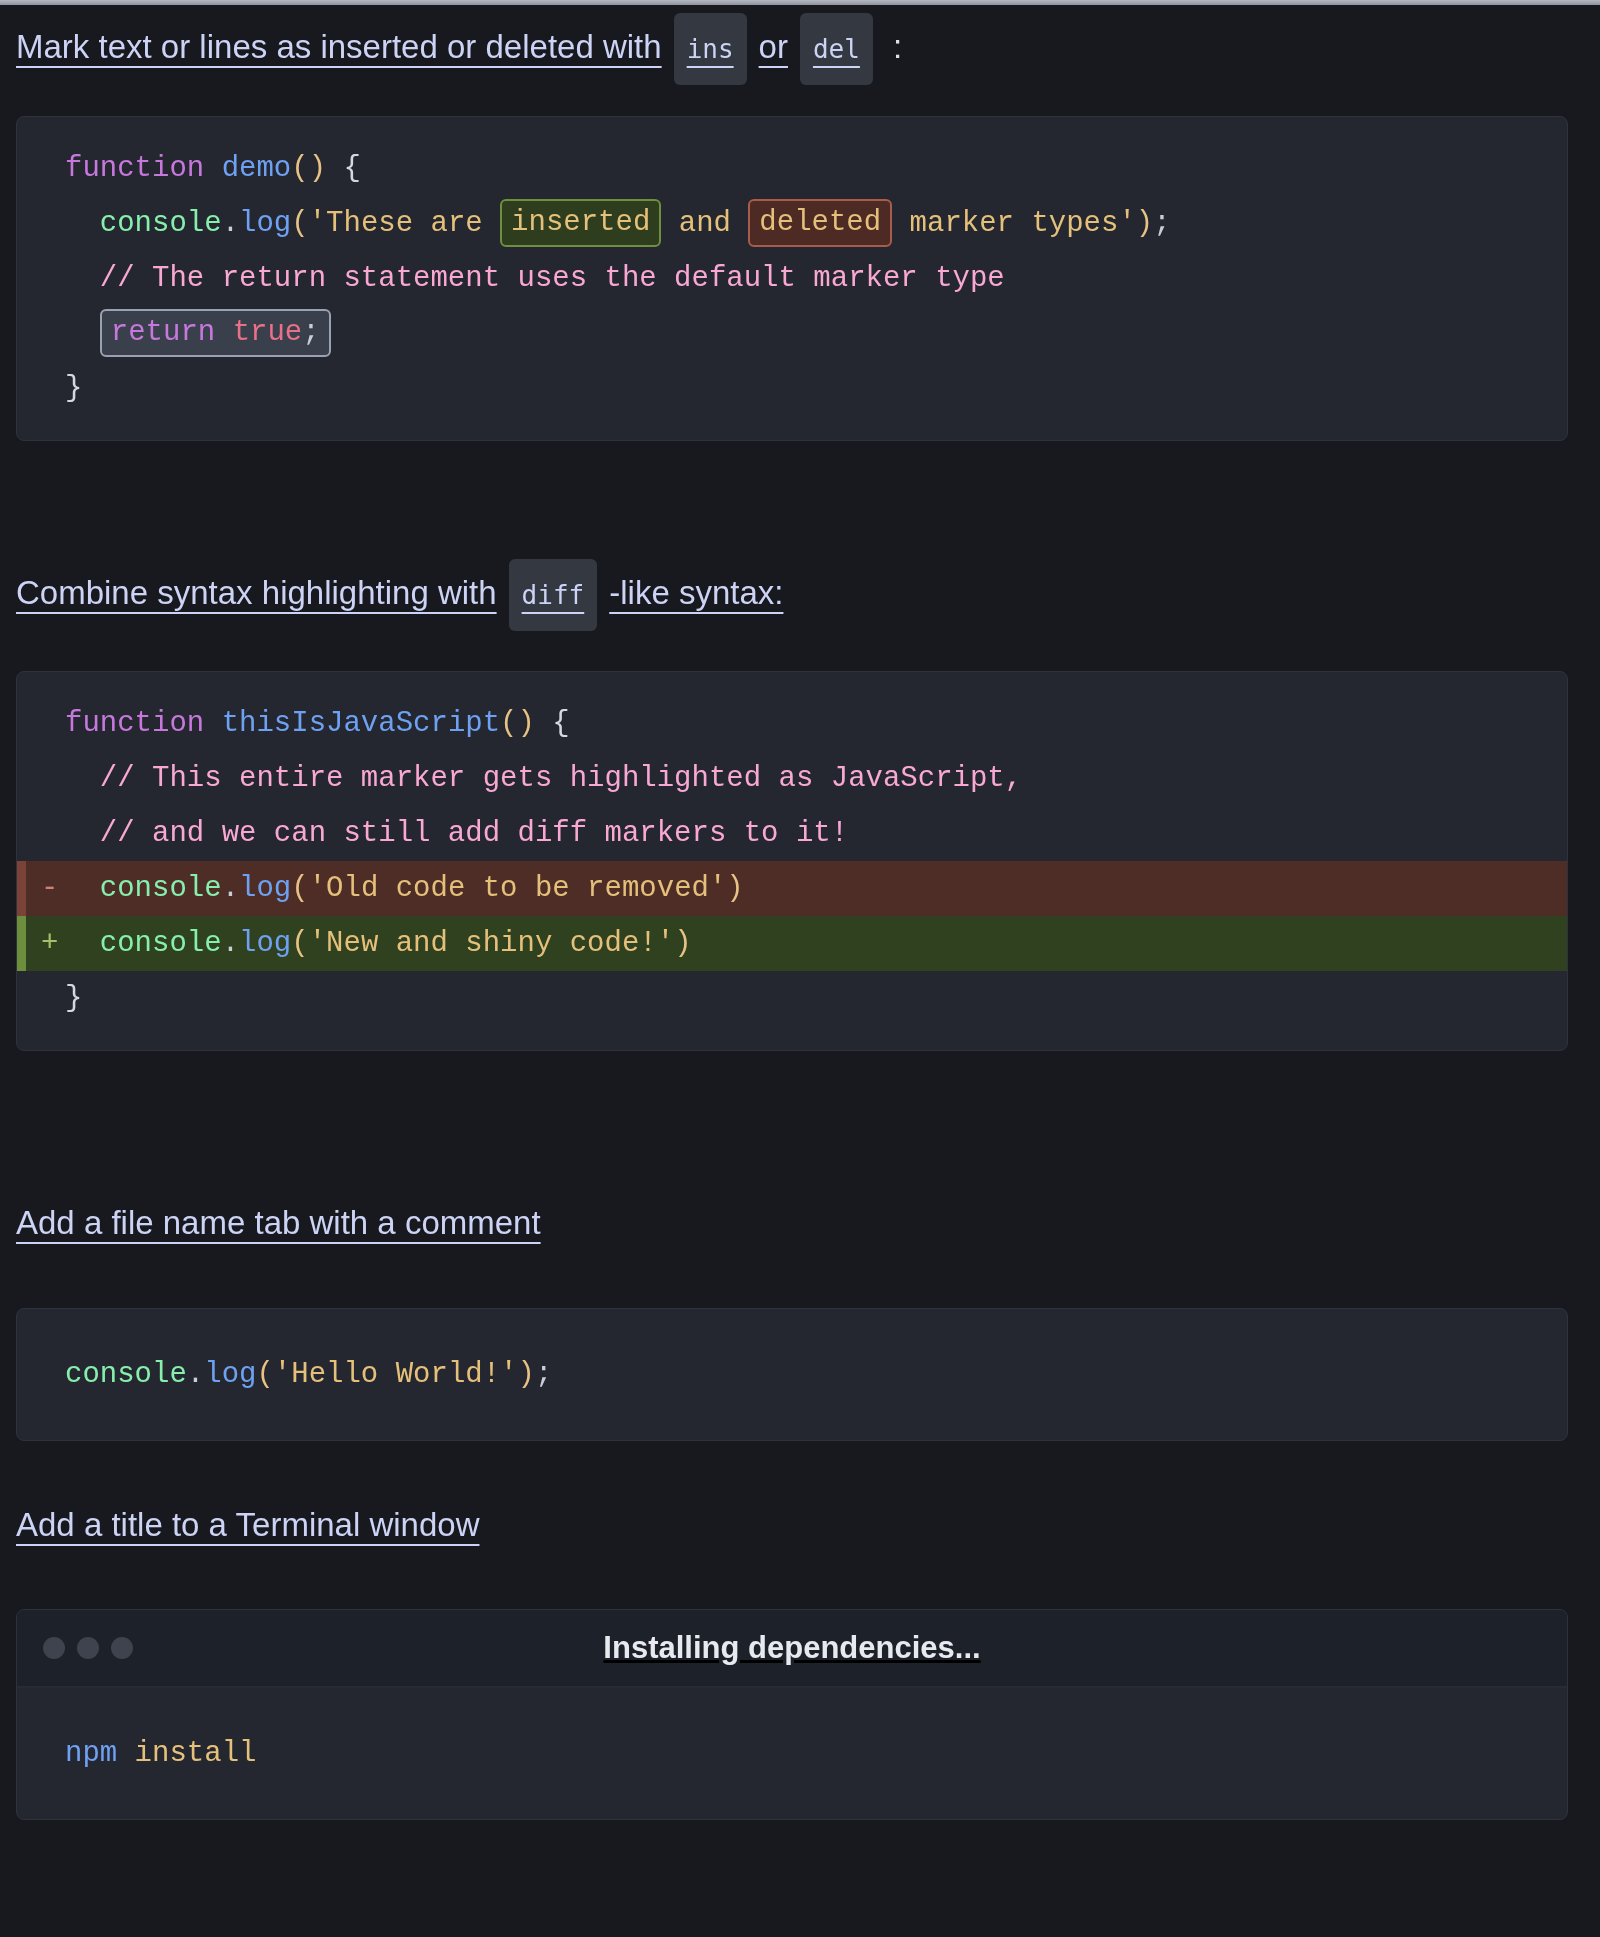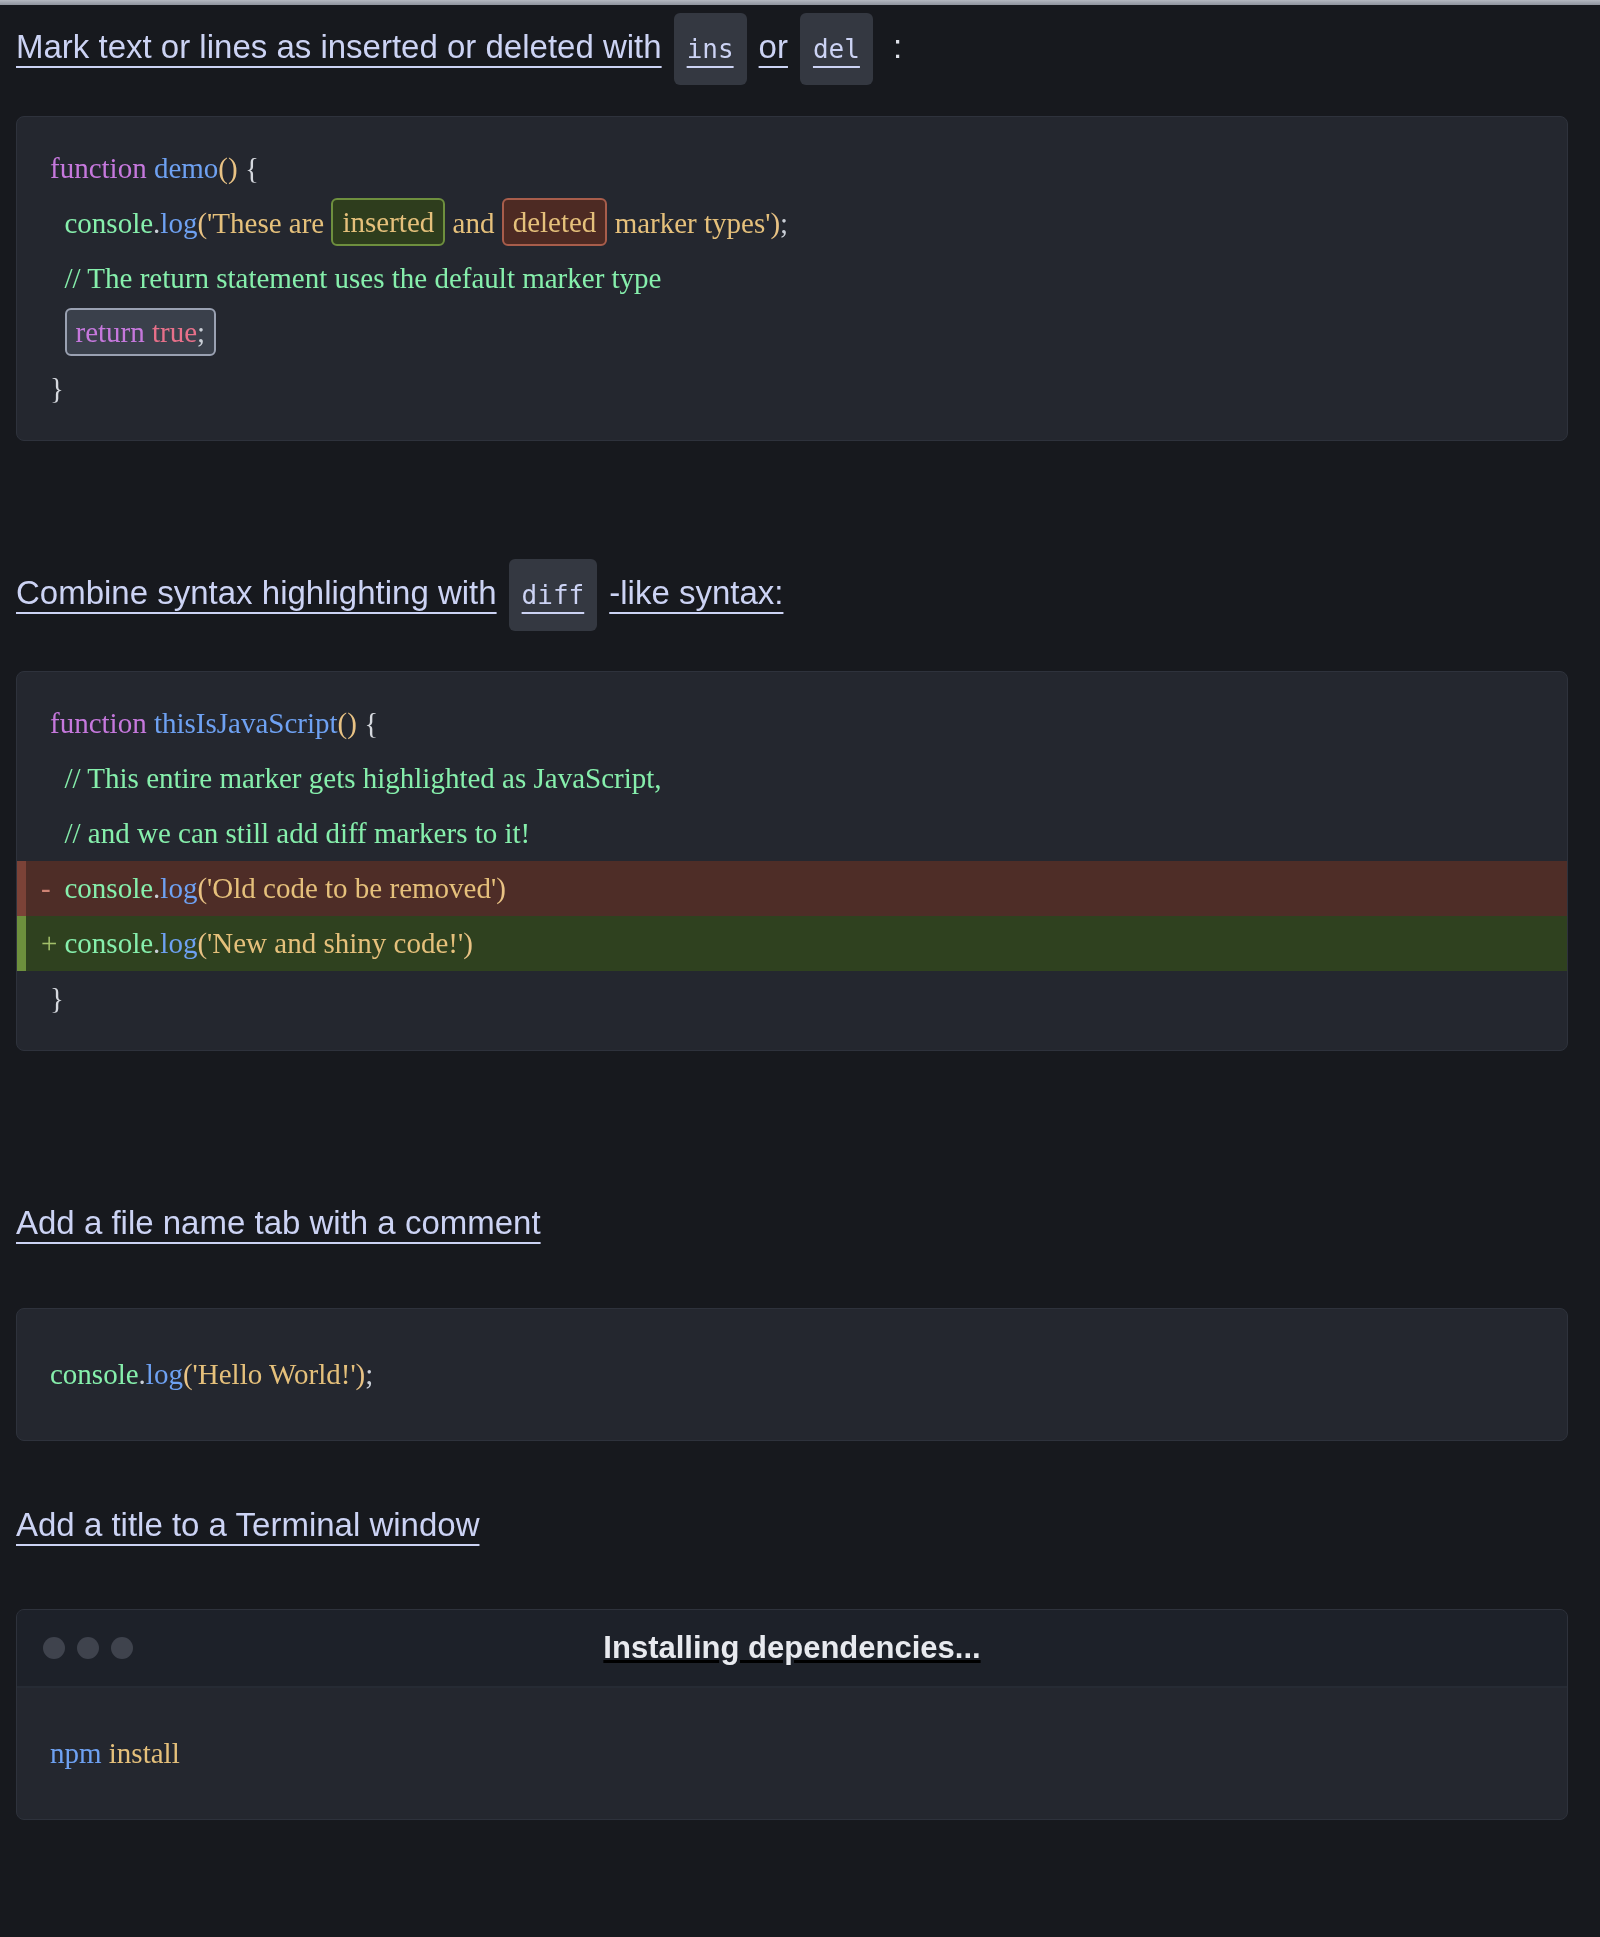--- a/index.html
+++ b/index.html
@@ -16,31 +16,31 @@
   .hcode { font-family:"DejaVu Sans Mono", monospace; font-size:26px;
            background:#343841; color:#ccd3f4; padding:21px 13px; border-radius:6px;
            margin:0 12px; }
   .suffix { color:#dfe2ea; margin-left:8px; text-decoration:none; }
 
   
   .frame { width:1552px; background:#24272f; border:1.5px solid #2e323c;
            border-radius:8px; overflow:hidden; }
   .code { padding:24px 0; }
   .code-pad-lg { padding:38px 0; }
-  .code-line { font-family:Liberation Serif, serif; font-size:29px;
-               line-height:55px; white-space:pre; padding:0 33px; position:relative;
+  .code-line { font-family:Liberation Mono, monospace; font-size:29px;
+               line-height:55px; white-space:pre; padding:0 48px; position:relative;
                color:#c9ced6; }
 
   .tok-kw  { color:#c678dd; }
   .tok-fn  { color:#6ea1f2; }
   .tok-tl  { color:#86efac;text-align:center; }
   .tok-st  { color:#e5c07b; }
   .tok-po  { color:#e8c284; }
   .tok-pl  { color:#c9ced6; }
-  .tok-cm  { color:#86efac; }
+  .tok-cm  { color:#f9a8d4; }
   .tok-bool{ color:#e8708a; }
   .tok-br  { color:#d5d8de; }
 
   .chip { display:inline-block; line-height:44px; padding:0 9px; border-radius:6px;
           border:2px solid transparent; position:relative; top:-1px; }
   .chip-ins { background:#2e3d1d; border-color:#6e8f3e; }
   .chip-del { background:#4d2a23; border-color:#a85d4b; }
   .chip-def { background:#3a404b; border-color:#9aa1b2; }
 
   .line-del { background:#4e2d27; box-shadow:inset 9px 0 0 #7b4237; }

